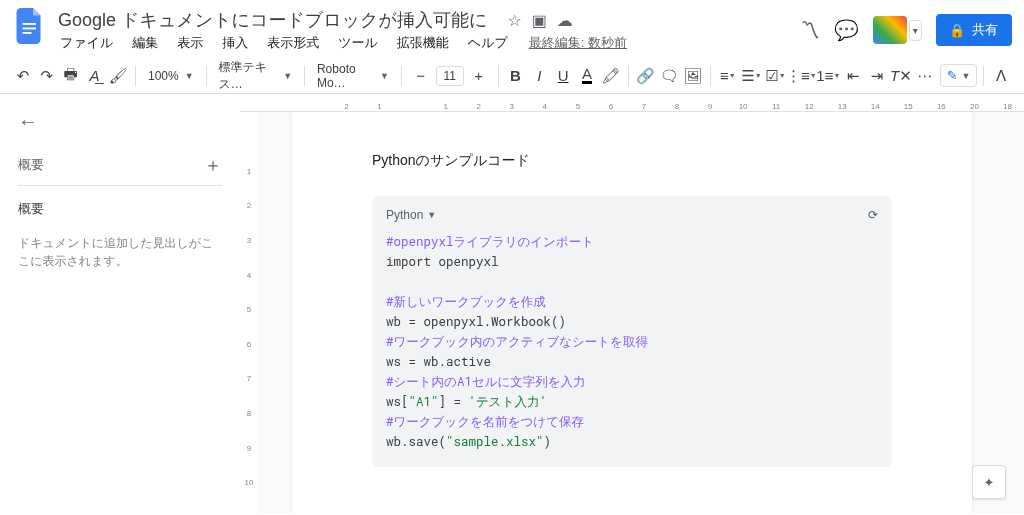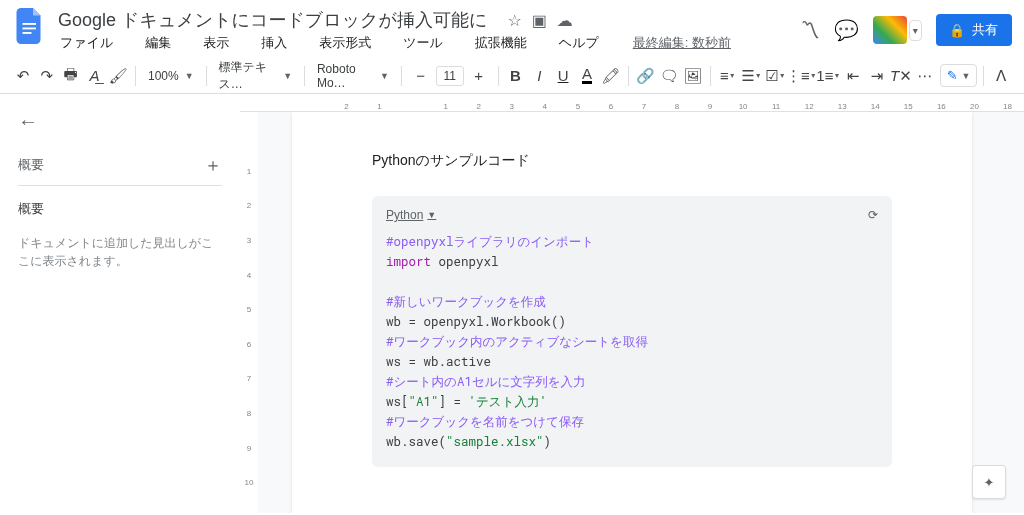--- a/index.html
+++ b/index.html
@@ -7,21 +7,21 @@
 
 
 .header { display: flex; align-items: flex-start; padding: 8px 12px 0 12px; }
 .docs-icon { width: 36px; height: 36px; display: flex; align-items: center; justify-content: center; }
 .docs-icon svg { width: 28px; height: 36px; }
 .title-area { flex: 1; padding-left: 6px; }
 .title-row { display: flex; align-items: center; gap: 16px; height: 24px; }
 .doc-title { font-size: 18px; color: #3c4043; padding: 1px 4px; }
 .title-icons { display: flex; gap: 10px; color: #5f6368; }
 .title-icons span { cursor: pointer; font-size: 16px; }
-.menu-row { display: flex; align-items: center; gap: 20px; height: 22px; font-size: 13px; color: #202124; }
+.menu-row { display: flex; align-items: center; gap: 7px; height: 22px; font-size: 13px; color: #202124; }
 .menu-row span.mi { padding: 2px 6px; border-radius: 3px; cursor: pointer; }
 .last-edit { color: #5f6368; text-decoration: underline; font-size: 13px; margin-left: 8px; }
 
 .header-right { display: flex; align-items: center; gap: 14px; padding-top: 6px; }
 .hr-icon { color: #5f6368; font-size: 20px; cursor: pointer; }
 .meet-icon { width: 34px; height: 28px; background: linear-gradient(45deg, #4285f4, #34a853, #fbbc05, #ea4335); border-radius: 4px; position: relative; }
 .meet-dd { border: 1px solid #dadce0; border-radius: 4px; padding: 4px 3px; font-size: 10px; color: #5f6368;}
 .share-btn { background: #1a73e8; color: #fff; border-radius: 4px; padding: 7px 14px; font-size: 13px; display: flex; align-items: center; gap: 6px; cursor: pointer; }
 
 
@@ -46,23 +46,23 @@
 
 .doc-area { flex: 1; background: #f8f9fa; overflow: auto; position: relative;}
 .ruler { height: 18px; background: #fff; border-bottom: 1px solid #e0e0e0; font-size: 8px; color: #80868b; display:flex; align-items:flex-end; padding-left: 90px; position: relative;}
 .rtick { position: relative; width: 38px; text-align:center; }
 .page { width: 680px; min-height: 800px; background: #fff; margin: 0 auto; box-shadow: 0 1px 3px rgba(0,0,0,0.12); padding: 40px 80px; }
 
 .doc-h { font-size: 14px; color: #202124; margin-bottom: 26px; }
 
 .code-block { background: #f1f3f4; border-radius: 6px; padding: 10px 14px 16px; font-family: 'Roboto Mono', 'Courier New', monospace; font-size: 12.5px; line-height: 1.6; position: relative;}
 .code-head { display:flex; justify-content: space-between; align-items:center; color:#5f6368; font-size:12px; margin-bottom: 6px; font-family: Arial, sans-serif;}
-.lang-sel { display:flex; align-items:center; gap: 4px; cursor:pointer;text-decoration:underline;}
+.lang-sel { display:flex; align-items:center; gap: 4px; cursor:pointer;}
 .code-line .comment { color: #8b5cf6; }
-.code-line .kw { color: #a21caf; }
+.code-line .kw { color: #404040; }
 .code-line .str { color: #188038; }
 .code-line .plain { color: #3c4043; }
 
 .float-btn { position: absolute; bottom: 14px; right: 18px; width: 34px; height: 34px; border: 1px solid #dadce0; border-radius: 4px; background:#fff; display:flex; align-items:center; justify-content:center; color:#5f6368; cursor:pointer; box-shadow: 0 1px 2px rgba(0,0,0,0.1);}
 
 .vruler { position:absolute; left:0; top:18px; bottom:0; width:18px; background:#fff; font-size:8px; color:#80868b; text-align:center; display:flex; flex-direction:column; padding-top:20px;}
 .vtick { height:38px; }
 
 .dd-caret { font-size: 9px; color:#5f6368; }
 .underline-a { text-decoration: underline; text-decoration-color: #202124;}

